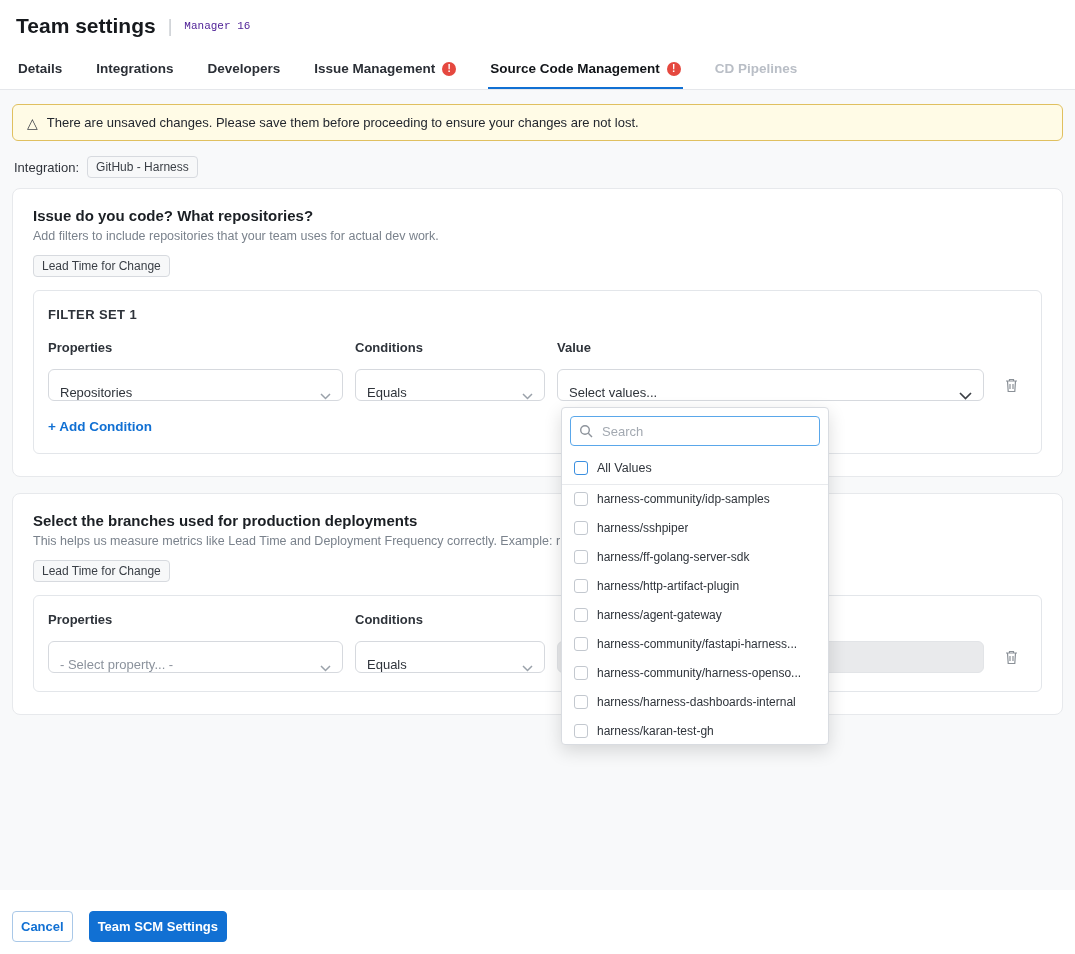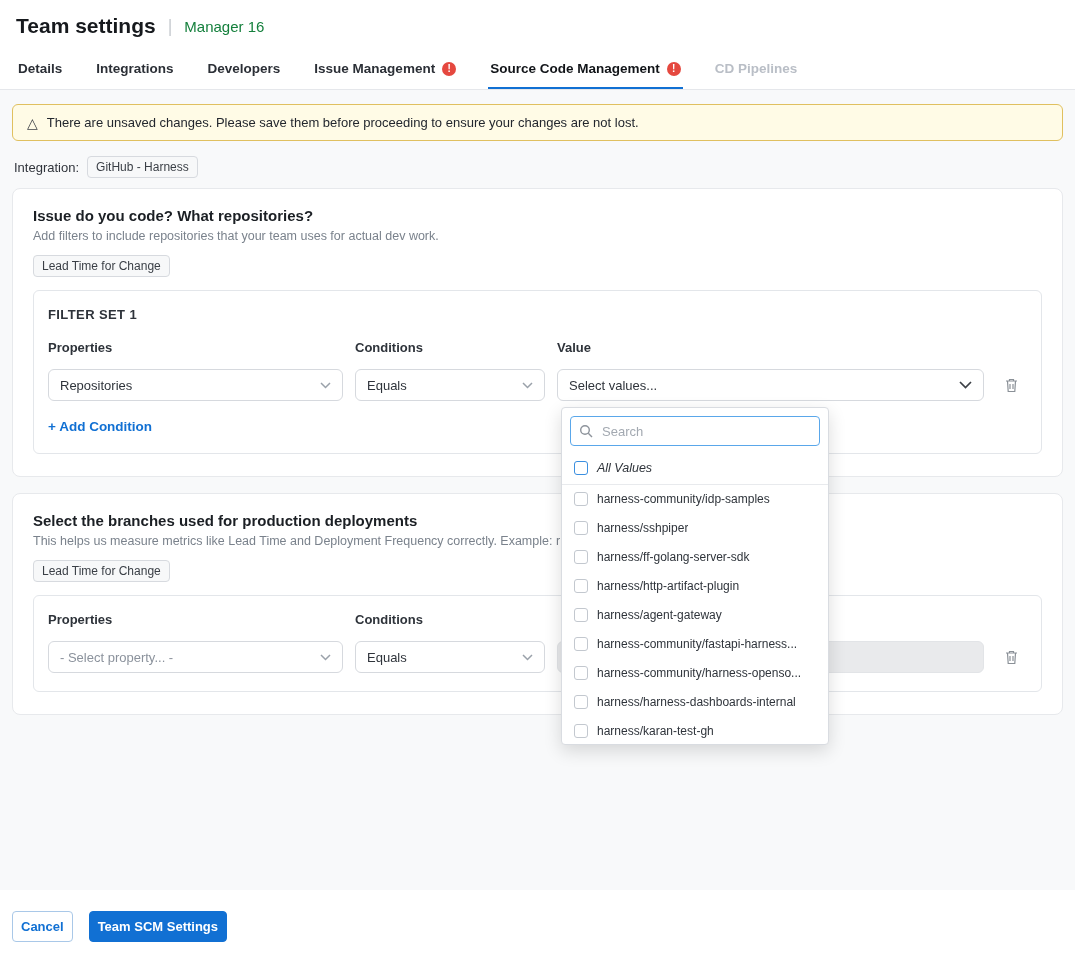--- a/index.html
+++ b/index.html
@@ -3,21 +3,21 @@
 <meta charset="utf-8">
 <style>
   * { box-sizing: border-box; }
   body { margin:0; font-family:"Liberation Sans", sans-serif; color:#23272e; background:#ffffff; }
   .page { position:relative; width:1075px; min-height:954px; background:#ffffff; overflow:hidden; }
 
   
   .header { display:flex; align-items:center; gap:12px; padding:14px 16px 10px; background:#fff; }
   .title { font-size:21px; font-weight:700; color:#16191d; }
   .sep { color:#c9cdd2; font-size:18px; font-weight:300; }
-  .subtitle { color:#15803d; font-size:15px; }
+  .subtitle { color:#4c1d95; font-size:11px;font-family:Liberation Mono, monospace; }
 
   
   .tabs { display:flex; gap:30px; padding:0 16px; border-bottom:1px solid #e5e7eb; background:#fff; }
   .tab { padding:13px 2px 11px; font-size:13.5px; font-weight:600; color:#2b2f36; display:flex; align-items:center; gap:7px; border-bottom:2px solid transparent; cursor:pointer; }
   .tab.active { color:#111418; border-bottom-color:#1170d3; }
   .tab.disabled { color:#b9bec6; cursor:default;text-align:center; }
   .warn-dot { width:14px; height:14px; border-radius:50%; background:#e5483f; color:#fff; font-size:10px; font-weight:700; display:flex; align-items:center; justify-content:center; flex:none; }
   .warn-dot::before { content:"!"; }
 
   
@@ -33,38 +33,38 @@
   .card h2 { font-size:15px; font-weight:700; margin:0 0 5px; color:#1b1f24; }
   .card .desc { font-size:12.5px; color:#7a828c; margin:0 0 12px; }
   .card .chip { margin-bottom:13px; }
 
   .filter-box { border:1px solid #e3e6ea; border-radius:6px; padding:16px 14px 18px; background:#fff; }
   .fs-title { font-size:13px; font-weight:700; letter-spacing:0.4px; color:#2e333a; margin-bottom:18px; }
   .grid-head, .grid-row { display:grid; grid-template-columns:295px 190px 427px 1fr; column-gap:12px; align-items:center; }
   .grid-head { margin-bottom:14px; }
   .col-label { font-size:13px; font-weight:700; color:#2e333a; }
 
-  .select { height:32px; border:1px solid #d6d9de; border-radius:6px; display:flex; align-items:center; justify-content:space-between; padding:0 11px; font-size:13px; color:#2f343b; background:#fff; cursor:pointer; }
+  .select { height:32px; border:1px solid #d6d9de; border-radius:6px; display:flex; align-items:flex-end; justify-content:space-between; padding:0 11px; font-size:13px; color:#2f343b; background:#fff; cursor:pointer; }
   .select .chev { display:flex; align-items:center; flex:none; margin-left:8px; }
   .select.ph { color:#8b929c; }
 
   .cell-value { position:relative; }
   .trash-cell { display:flex; justify-content:flex-end; padding-right:6px; }
   .trash-btn { background:none; border:none; padding:2px; cursor:pointer; display:flex; }
 
   .add-cond { color:#1170d3; font-weight:700; font-size:13.5px; margin-top:18px; display:inline-block; cursor:pointer; }
 
   .disabled-input { height:32px; background:#e9eaec; border:1px solid #e2e4e7; border-radius:6px; }
 
   
   .popup { position:absolute; left:4px; top:calc(100% + 6px); width:268px; height:338px; background:#fff; border:1px solid #d9dce1; border-radius:4px; box-shadow:0 6px 18px rgba(0,0,0,0.14); overflow:hidden; z-index:30; }
   .search-wrap { margin:8px; border:1.5px solid #5aa7ea; border-radius:4px; height:30px; display:flex; align-items:center; padding:0 8px; gap:7px; background:#fff; }
   .search-input { border:none; outline:none; font-size:13px; width:100%; color:#333; background:transparent; font-family:"Liberation Sans", sans-serif; }
   .search-input::placeholder { color:#a3a9b1; }
-  .all-values { display:flex; align-items:flex-start; gap:9px; padding:7px 12px 9px; border-bottom:1px solid #e8eaed; font-size:12.5px; color:#2f343b; cursor:pointer;font-style:italic; }
+  .all-values { display:flex; align-items:flex-start; gap:9px; padding:7px 12px 9px; border-bottom:1px solid #e8eaed; font-size:12.5px; color:#2f343b; cursor:pointer; }
   .cb { width:14px; height:14px; border:1.5px solid #c3c8cf; border-radius:3px; background:#fff; flex:none; }
   .cb.blue { border-color:#3b8fe0; }
   .opt { display:flex; align-items:center; gap:9px; padding:7px 12px 8px; font-size:12px; color:#2f343b; cursor:pointer; }
   .opt span.lbl { white-space:nowrap; overflow:hidden; text-overflow:ellipsis; }
 
   
   .footer { position:absolute; left:12px; bottom:12px; display:flex; gap:16px; }
   .btn { border-radius:4px; padding:7px 8px; font-weight:700; font-size:13px; cursor:pointer; font-family:"Liberation Sans", sans-serif; }
   .btn-secondary { background:#fff; color:#1170d3; border:1.5px solid #a9c8e8; }
   .btn-primary { background:#1170d3; color:#fff; border:1.5px solid #1170d3; }

